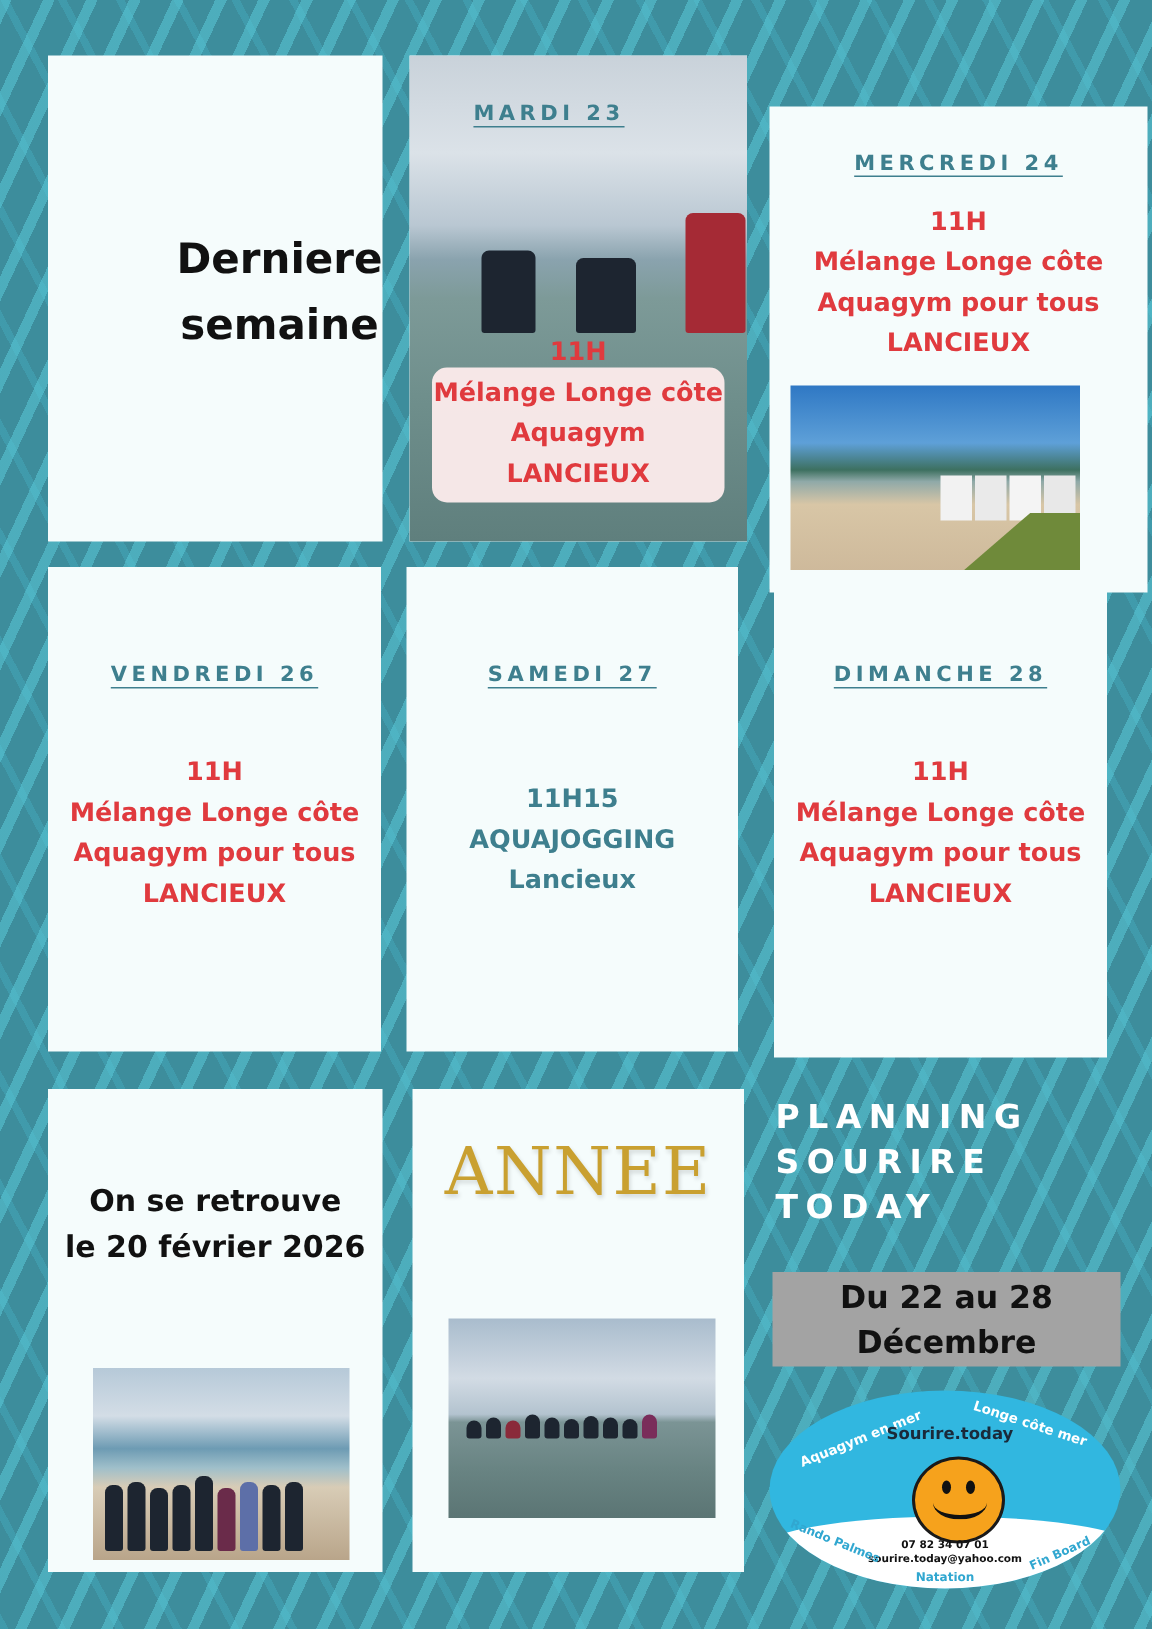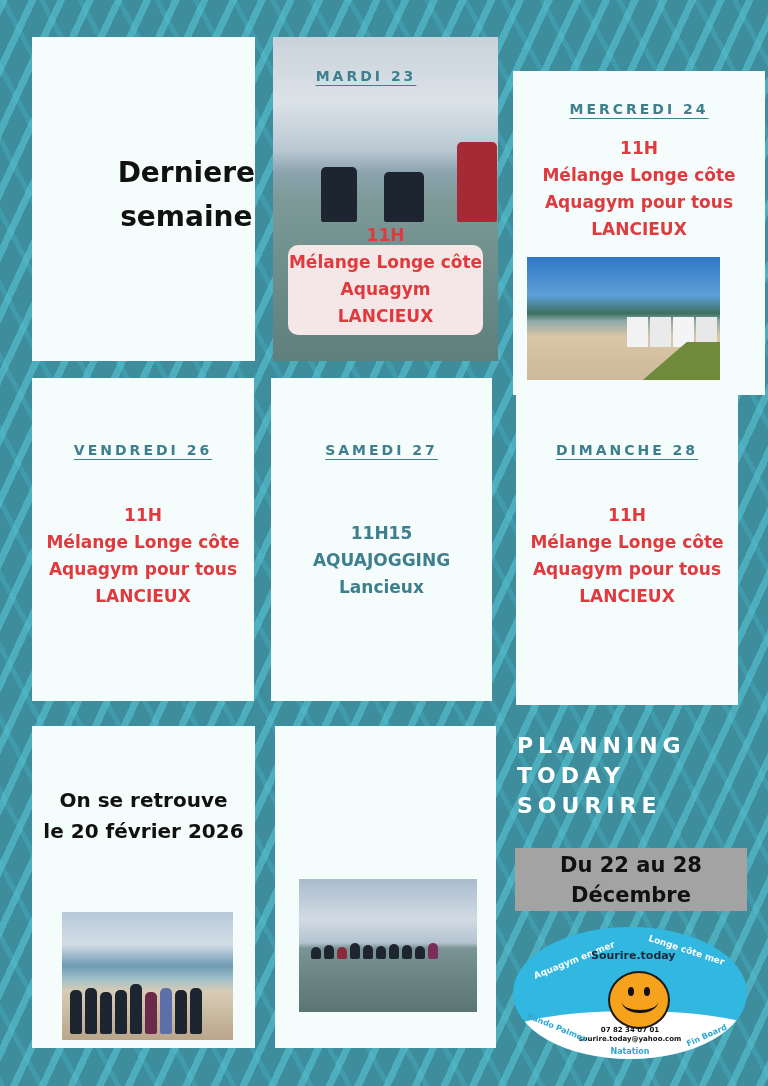--- a/index.html
+++ b/index.html
@@ -215,41 +215,42 @@
       <div class="person" style="width:12px;height:42px;background:#6a2b4a;"></div>
       <div class="person" style="width:12px;height:46px;background:#5d6fa8;"></div>
       <div class="person" style="width:12px;height:44px;"></div>
       <div class="person" style="width:12px;height:46px;"></div>
     </div>
   </div>
 </div>
 
 <div class="card center-col" style="left:275px;top:726px;width:221px;height:322px;">
   <div class="bonne" style="margin-top:32px;">
+    <div>ANNEE</div>
   </div>
   <div class="photo photo-water-group" style="left:24px;top:153px;width:178px;height:133px;">
     <div class="people" style="left:12px;top:64px;">
       <div class="person" style="width:10px;height:12px;"></div>
       <div class="person" style="width:10px;height:14px;"></div>
       <div class="person" style="width:10px;height:12px;background:#8a2a3a;"></div>
       <div class="person" style="width:10px;height:16px;"></div>
       <div class="person" style="width:10px;height:14px;"></div>
       <div class="person" style="width:10px;height:13px;"></div>
       <div class="person" style="width:10px;height:15px;"></div>
       <div class="person" style="width:10px;height:14px;"></div>
       <div class="person" style="width:10px;height:13px;"></div>
       <div class="person" style="width:10px;height:16px;background:#7a2d5a;"></div>
     </div>
   </div>
 </div>
 
 <div class="planning-title" style="position:absolute;left:517px;top:731px;">
   <div>PLANNING</div>
+  <div>SOURIRE</div>
   <div>TODAY</div>
-  <div>SOURIRE</div>
 </div>
 
 <div class="date-box" style="left:515px;top:848px;width:232px;height:63px;">
   <div>Du 22 au 28</div>
   <div>Décembre</div>
 </div>
 
 <div class="logo">
   <div class="logo-wave"></div>
   <div class="logo-text" style="left:18px;top:28px;font-size:9px;color:#fff;transform:rotate(-22deg);">Aquagym en mer</div>

